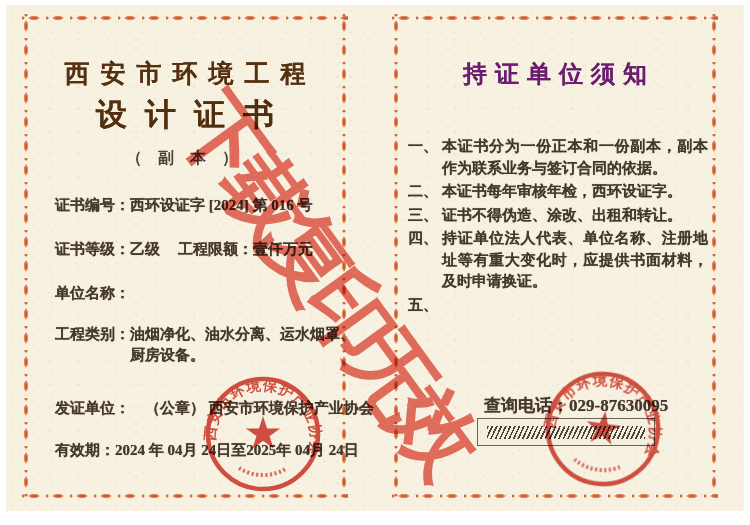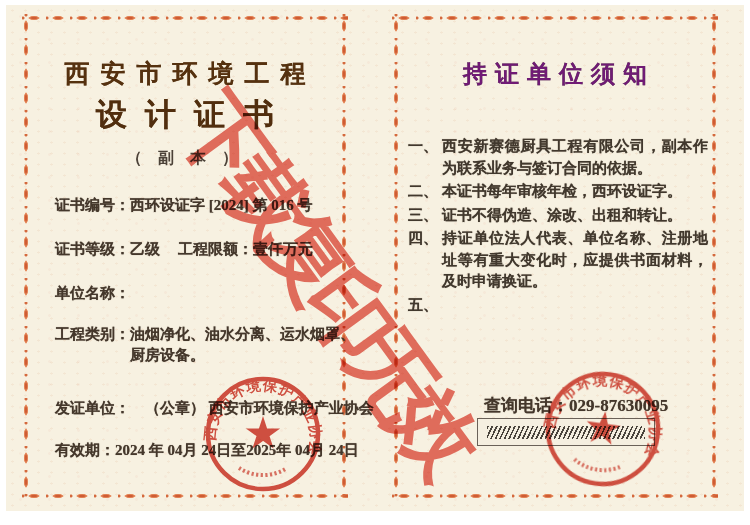--- a/index.html
+++ b/index.html
@@ -127,21 +127,21 @@
   <div class="abs frow blurink" style="top:441px;z-index:3;">
     <span class="lab">有效期：</span>
     <span>2024 年 04月 24日至2025年 04月 24日</span>
   </div>
 
   <div class="abs ntitle">持证单位须知</div>
 
   <div class="abs notes blurink">
     <div class="note">
       <span class="num">一、</span>
-      <span class="txt">西安新赛德厨具工程有限公司，副本作为联系业务与签订合同的依据。</span>
+      <span class="txt">本证书分为一份正本和一份副本，副本作为联系业务与签订合同的依据。</span>
     </div>
     <div class="note">
       <span class="num">二、</span>
       <span class="txt">本证书每年审核年检，西环设证字。</span>
     </div>
     <div class="note">
       <span class="num">三、</span>
       <span class="txt">证书不得伪造、涂改、出租和转让。</span>
     </div>
     <div class="note">

